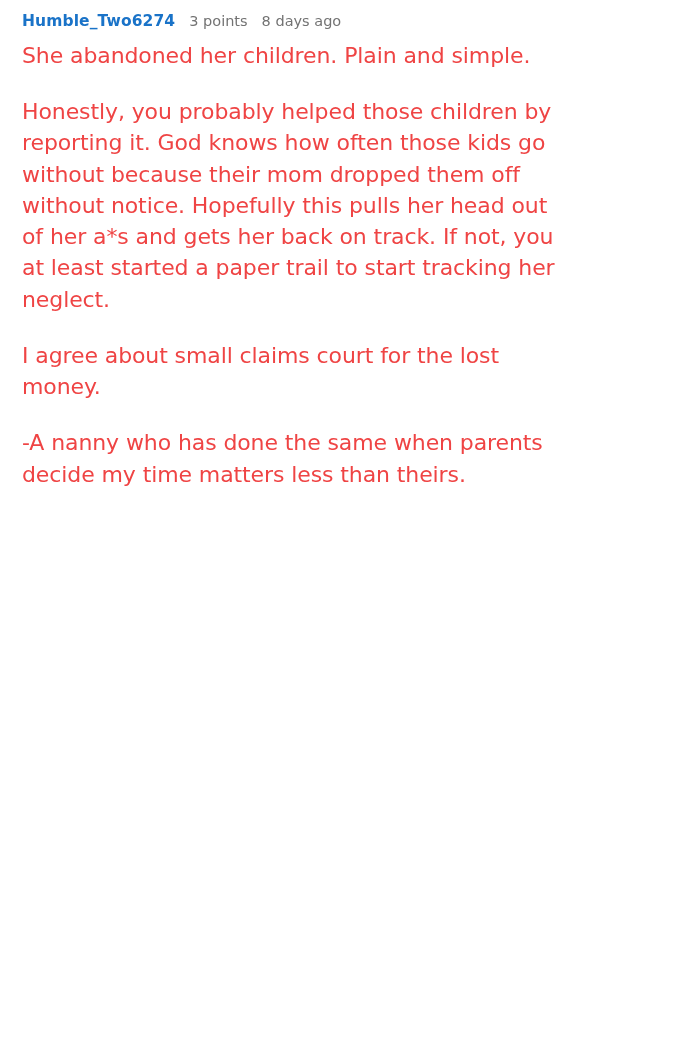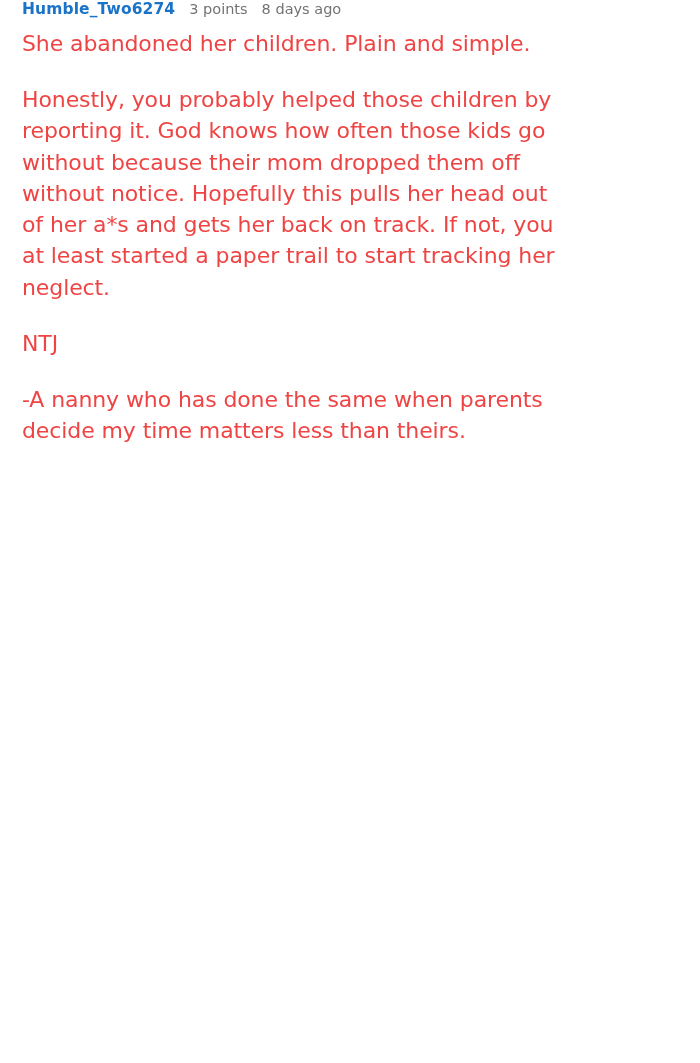--- a/index.html
+++ b/index.html
@@ -10,21 +10,21 @@
   body {
     width: 700px;
     height: 1063px;
     font-family: "DejaVu Sans", sans-serif;
     color: #1a1a1b;
     overflow: hidden;
   }
   .comment {
     box-sizing: border-box;
     width: 580px;
-    padding: 0 22px 0 22px;
+    padding: 12px 22px 0 22px;
   }
   .meta {
     display: flex;
     align-items: baseline;
     gap: 14px;
     margin-bottom: 10px;
     white-space: nowrap;
   }
   .meta .author {
     color: #1a73c8;
@@ -57,17 +57,17 @@
 
   <div class="meta">
     <span class="author">Humble_Two6274</span>
     <span class="points">3 points</span>
     <span class="age">8 days ago</span>
   </div>
 
   <div class="body">
     <p>She abandoned her children. Plain and simple.</p>
     <p>Honestly, you probably helped those children by reporting it. God knows how often those kids go without because their mom dropped them off without notice. Hopefully this pulls her head out of her a*s and gets her back on track. If not, you at least started a paper trail to start tracking her neglect.</p>
-    <p>NTJ</p>
+    <p>I agree about small claims court for the lost money.</p>
     <p>-A nanny who has done the same when parents decide my time matters less than theirs.</p>
   </div>
 
 </div>
 
 </body></html>

